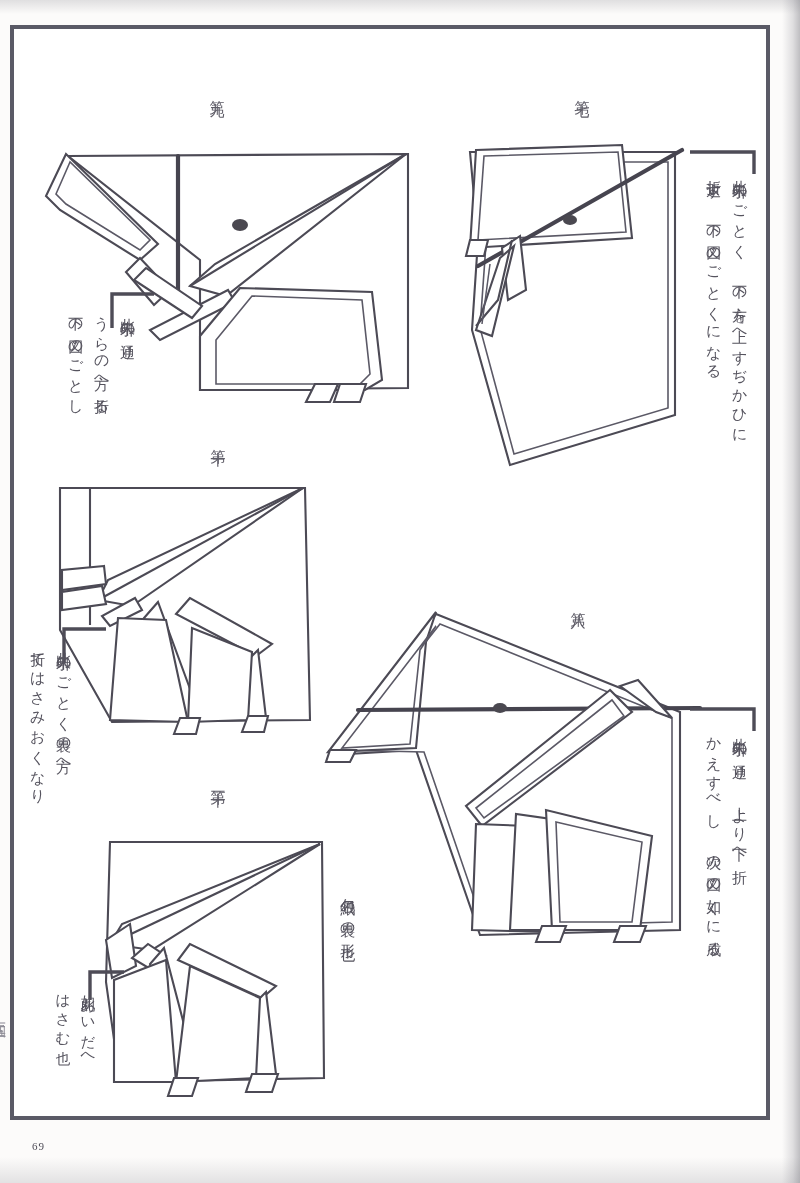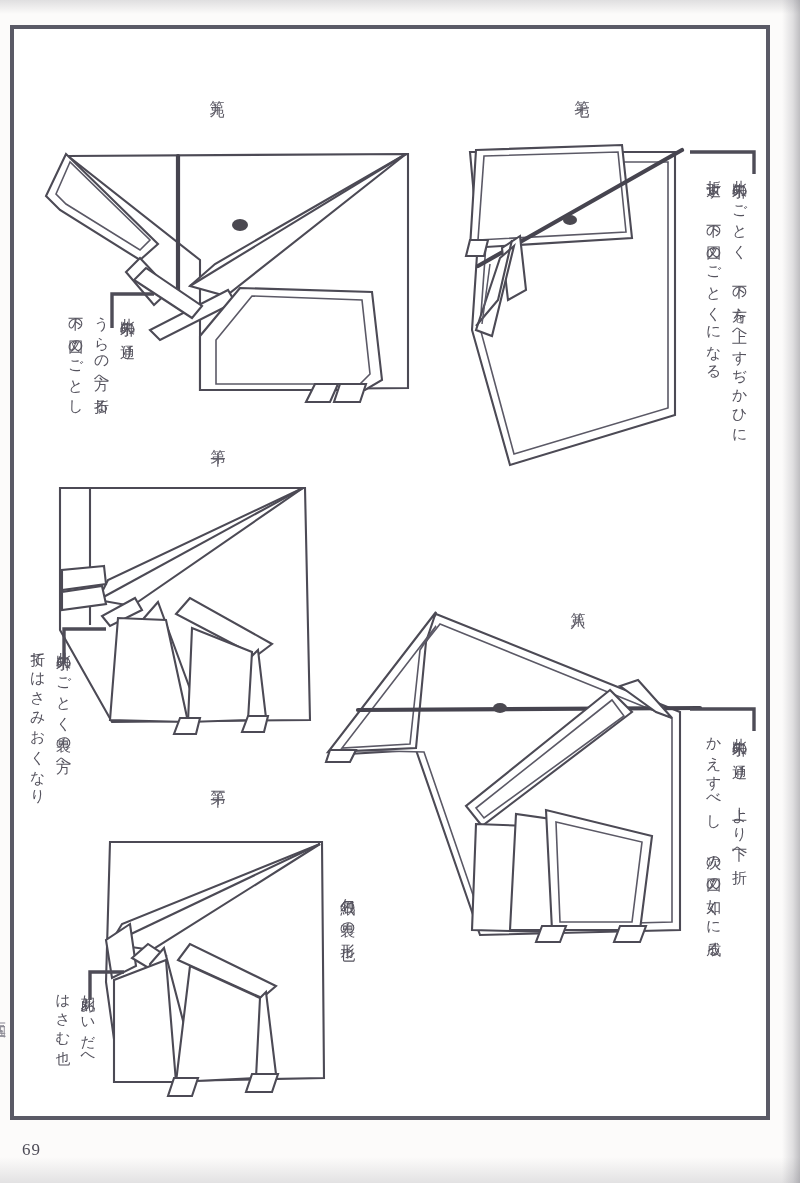--- a/index.html
+++ b/index.html
@@ -72,23 +72,23 @@
     color:#5d5b66;
     white-space:nowrap;
   }
   
   .leader{position:absolute;}
   .leader svg{overflow:visible;}
   .leader path{fill:none;stroke:#4e4c57;stroke-width:3.4;stroke-linecap:butt;stroke-linejoin:miter;}
 
   #page-number{
     position:absolute;
-    left:22px;top:1140px;
+    left:32px;top:1140px;
     font-family:"Liberation Serif","DejaVu Serif",serif;
-    font-size:17px;
+    font-size:11px;
     color:#4e4c57;
     letter-spacing:1px;
   }
   
   #margin-cut{
     position:absolute;left:0px;top:1016px;
     width:9px;height:120px;
     writing-mode:vertical-rl;
     text-orientation:upright;
     font-size:13px;

